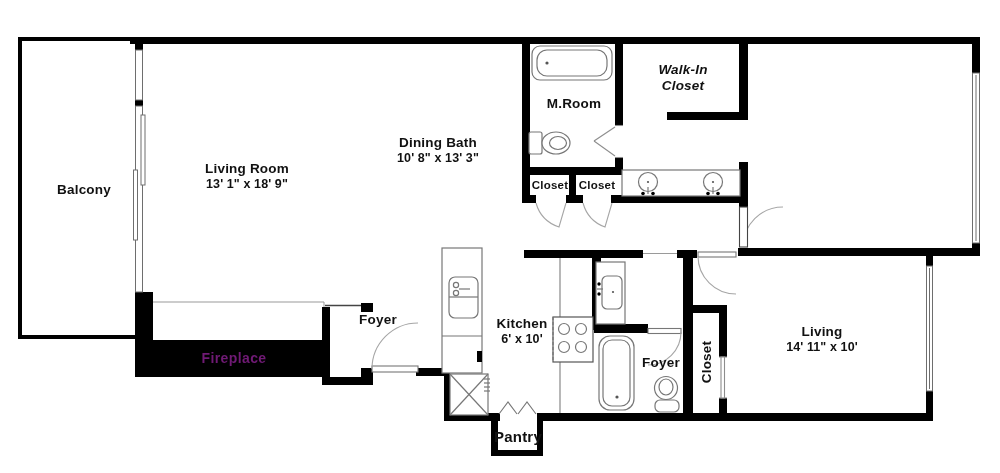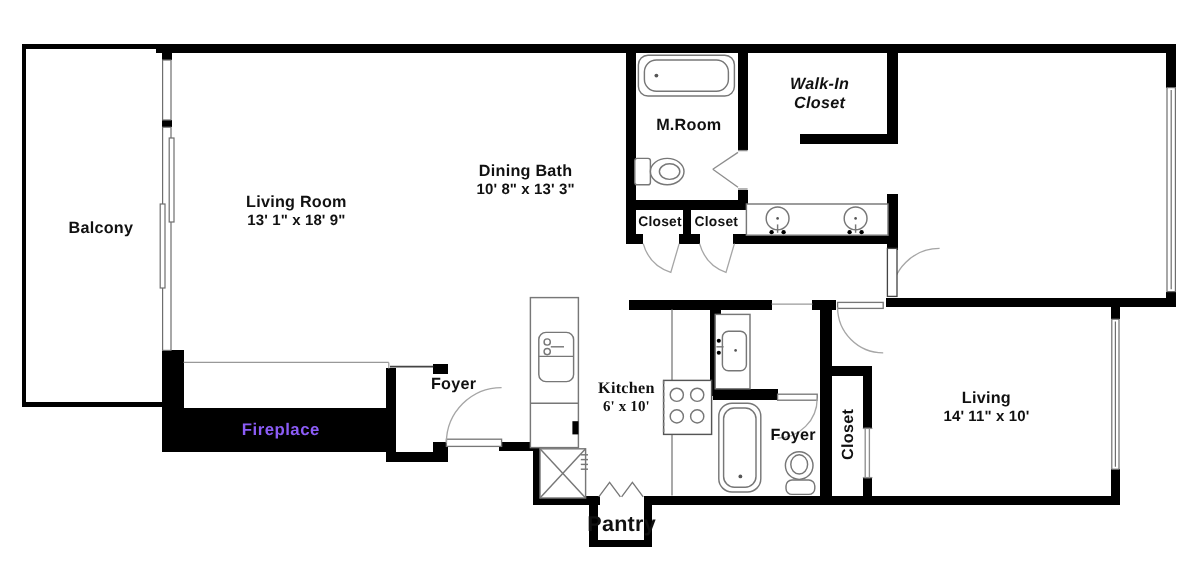--- a/index.html
+++ b/index.html
@@ -4,23 +4,23 @@
 <style>
   html,body{margin:0;padding:0;background:#fff;}
   #plan{position:relative;width:1000px;height:473px;background:#fff;overflow:hidden;
         font-family:"Liberation Sans",sans-serif;}
   #plan svg{position:absolute;left:0;top:0;}
   .lbl{position:absolute;transform:translate(-50%,-50%);text-align:center;color:#111;
        white-space:nowrap;line-height:1.18;}
   .lbl .nm{font-weight:700;font-size:13.5px;letter-spacing:.2px;}
   .lbl .dm{font-weight:700;font-size:12.5px;letter-spacing:.1px;}
   .lbl.small .nm{font-size:11.5px;}
-  .lbl.mid .nm{font-size:18px;}
+  .lbl.mid .nm{font-size:15px;}
   .lbl.rot{transform:translate(-50%,-50%) rotate(-90deg);}
-  .lbl.white .nm{color:#8b5cf6;font-size:14px;letter-spacing:.4px;}
+  .lbl.white .nm{color:#701a75;font-size:14px;letter-spacing:.4px;}
 </style>
 </head>
 <body>
 
 <div id="plan">
 <svg width="1000" height="473" viewBox="0 0 1000 473">
 
   <g fill="#000" shape-rendering="crispEdges">
 
     <rect x="130" y="37" width="850" height="7"></rect>
@@ -258,21 +258,21 @@
   </div>
 
   <div class="lbl white" style="left:234px;top:358px;">
     <div class="nm">Fireplace</div>
   </div>
 
   <div class="lbl" style="left:378px;top:320px;">
     <div class="nm">Foyer</div>
   </div>
 
-  <div class="lbl" style="left:522px;top:331px;font-family:Liberation Serif, serif;">
+  <div class="lbl" style="left:522px;top:331px;">
     <div class="nm">Kitchen</div>
     <div class="dm">6' x 10'</div>
   </div>
 
   <div class="lbl" style="left:661px;top:363px;">
     <div class="nm">Foyer</div>
   </div>
 
   <div class="lbl rot" style="left:707px;top:362px;">
     <div class="nm">Closet</div>

